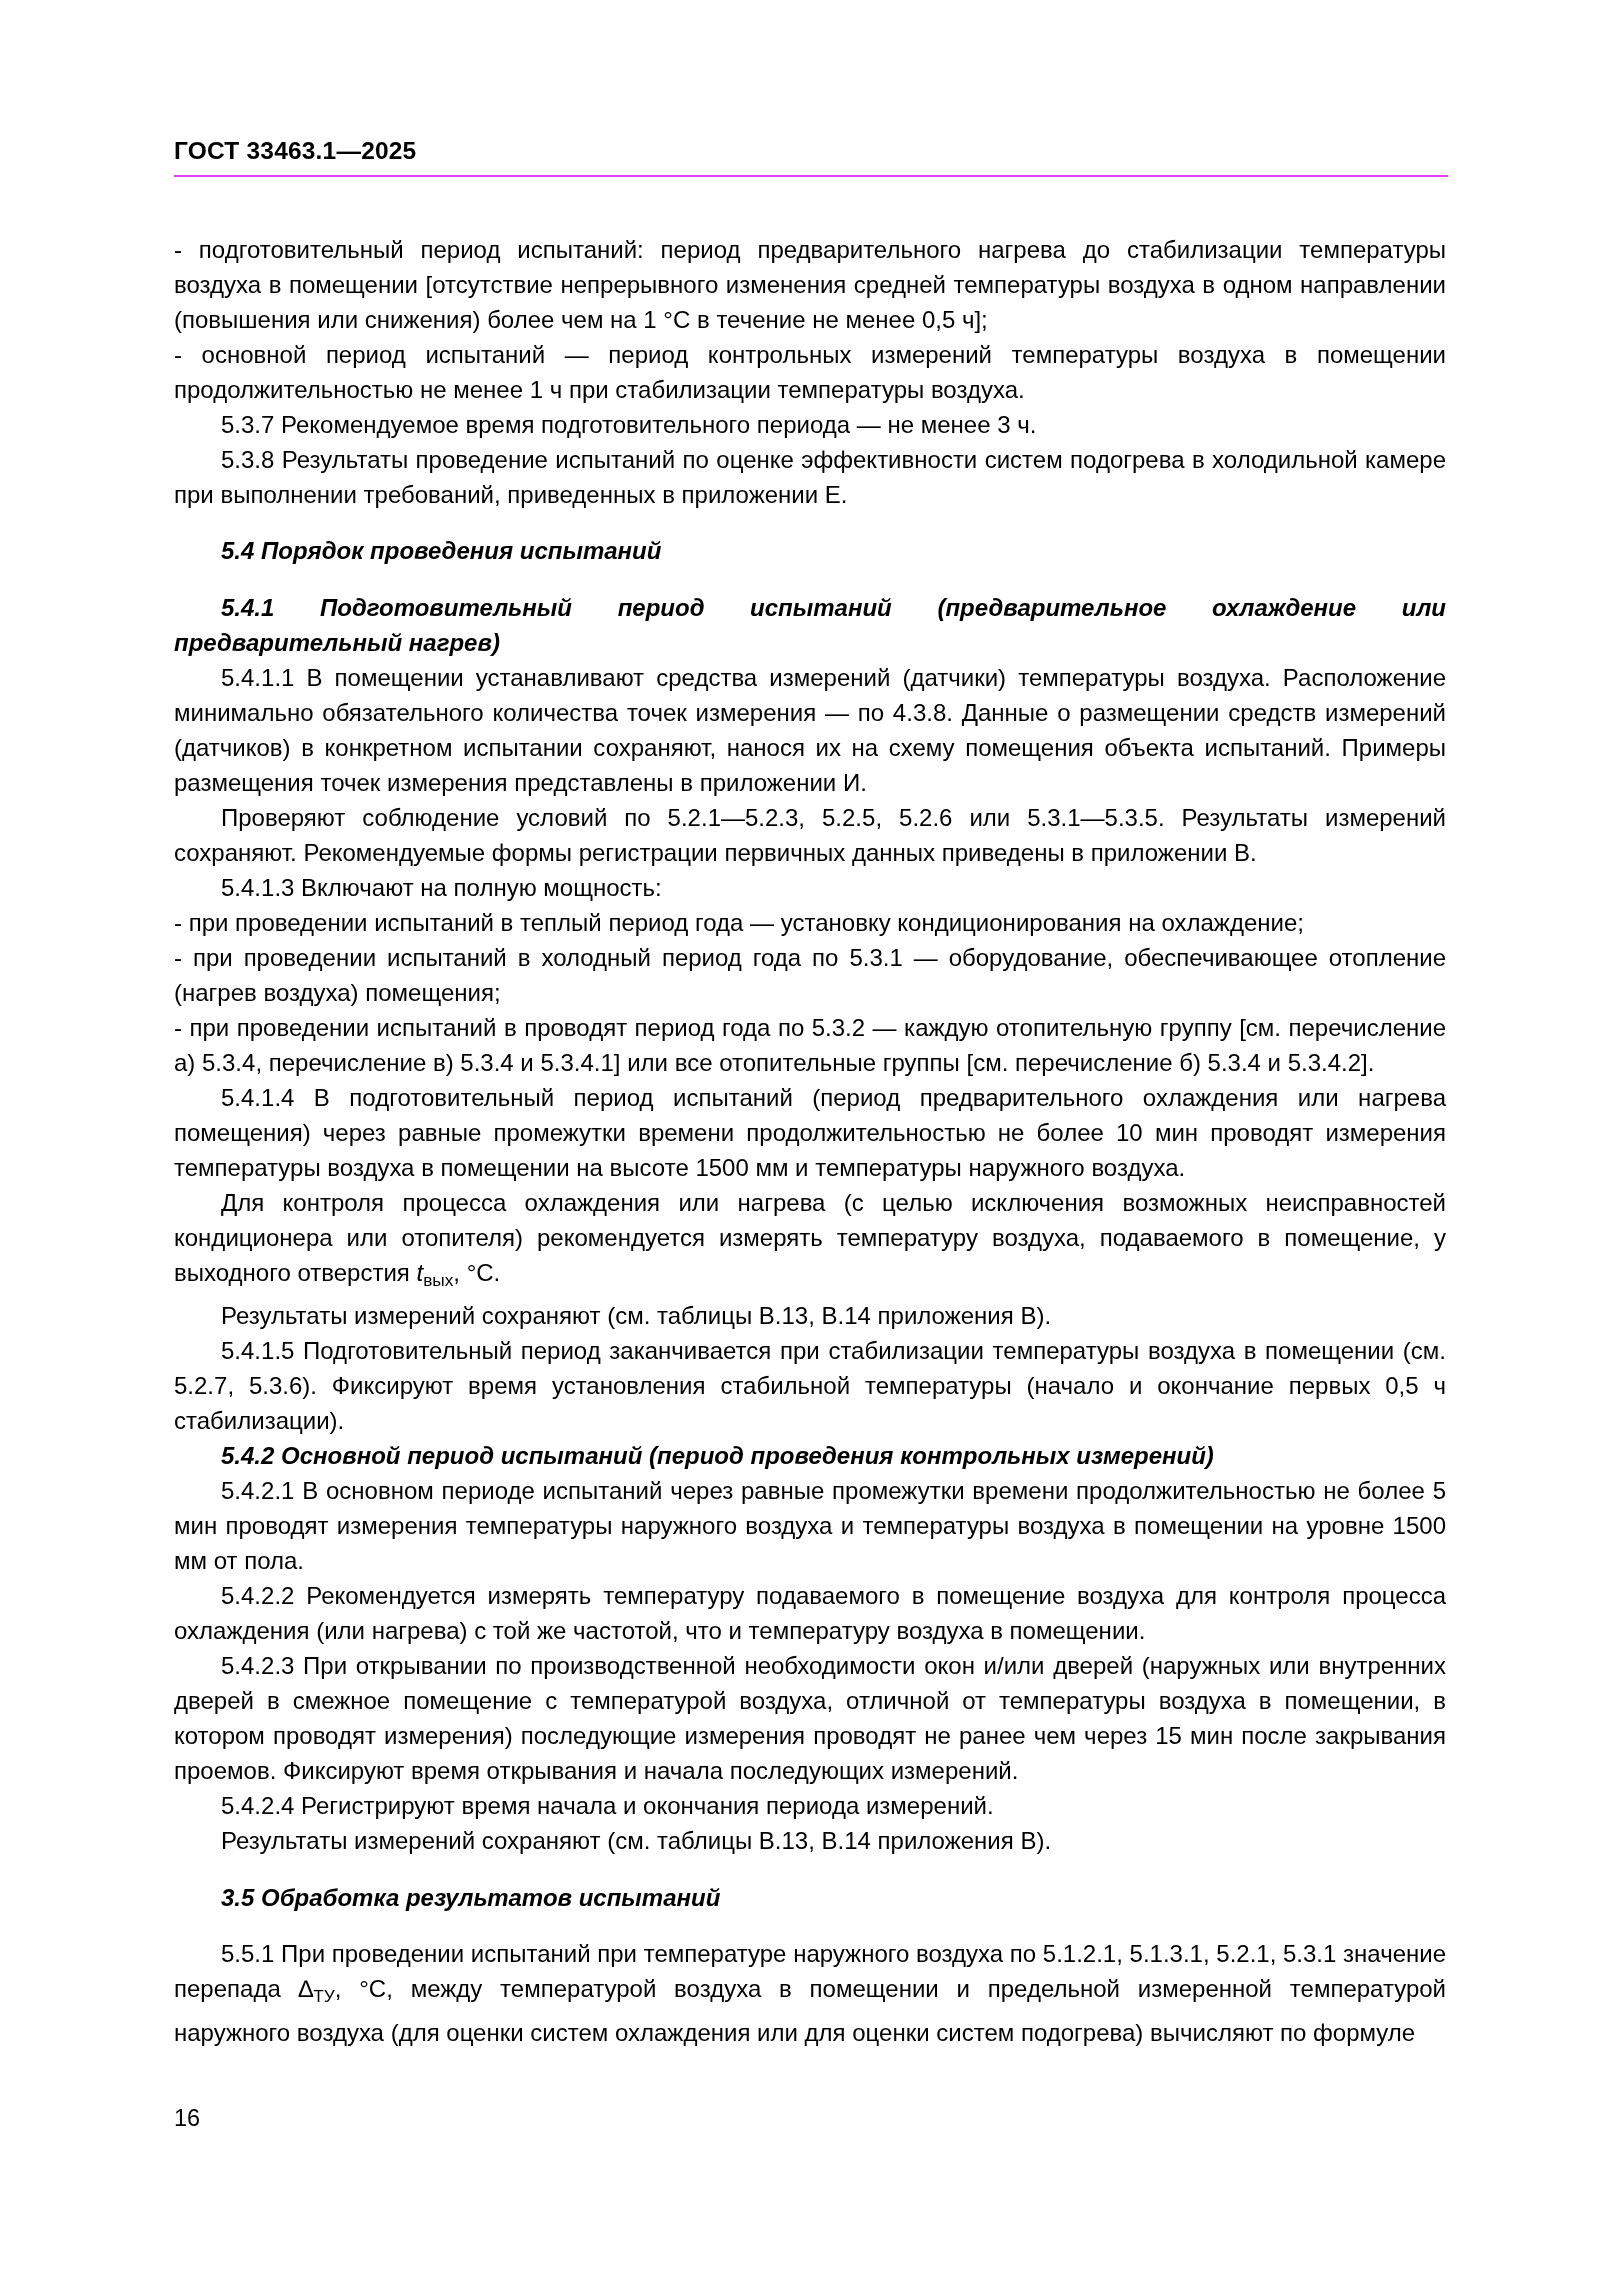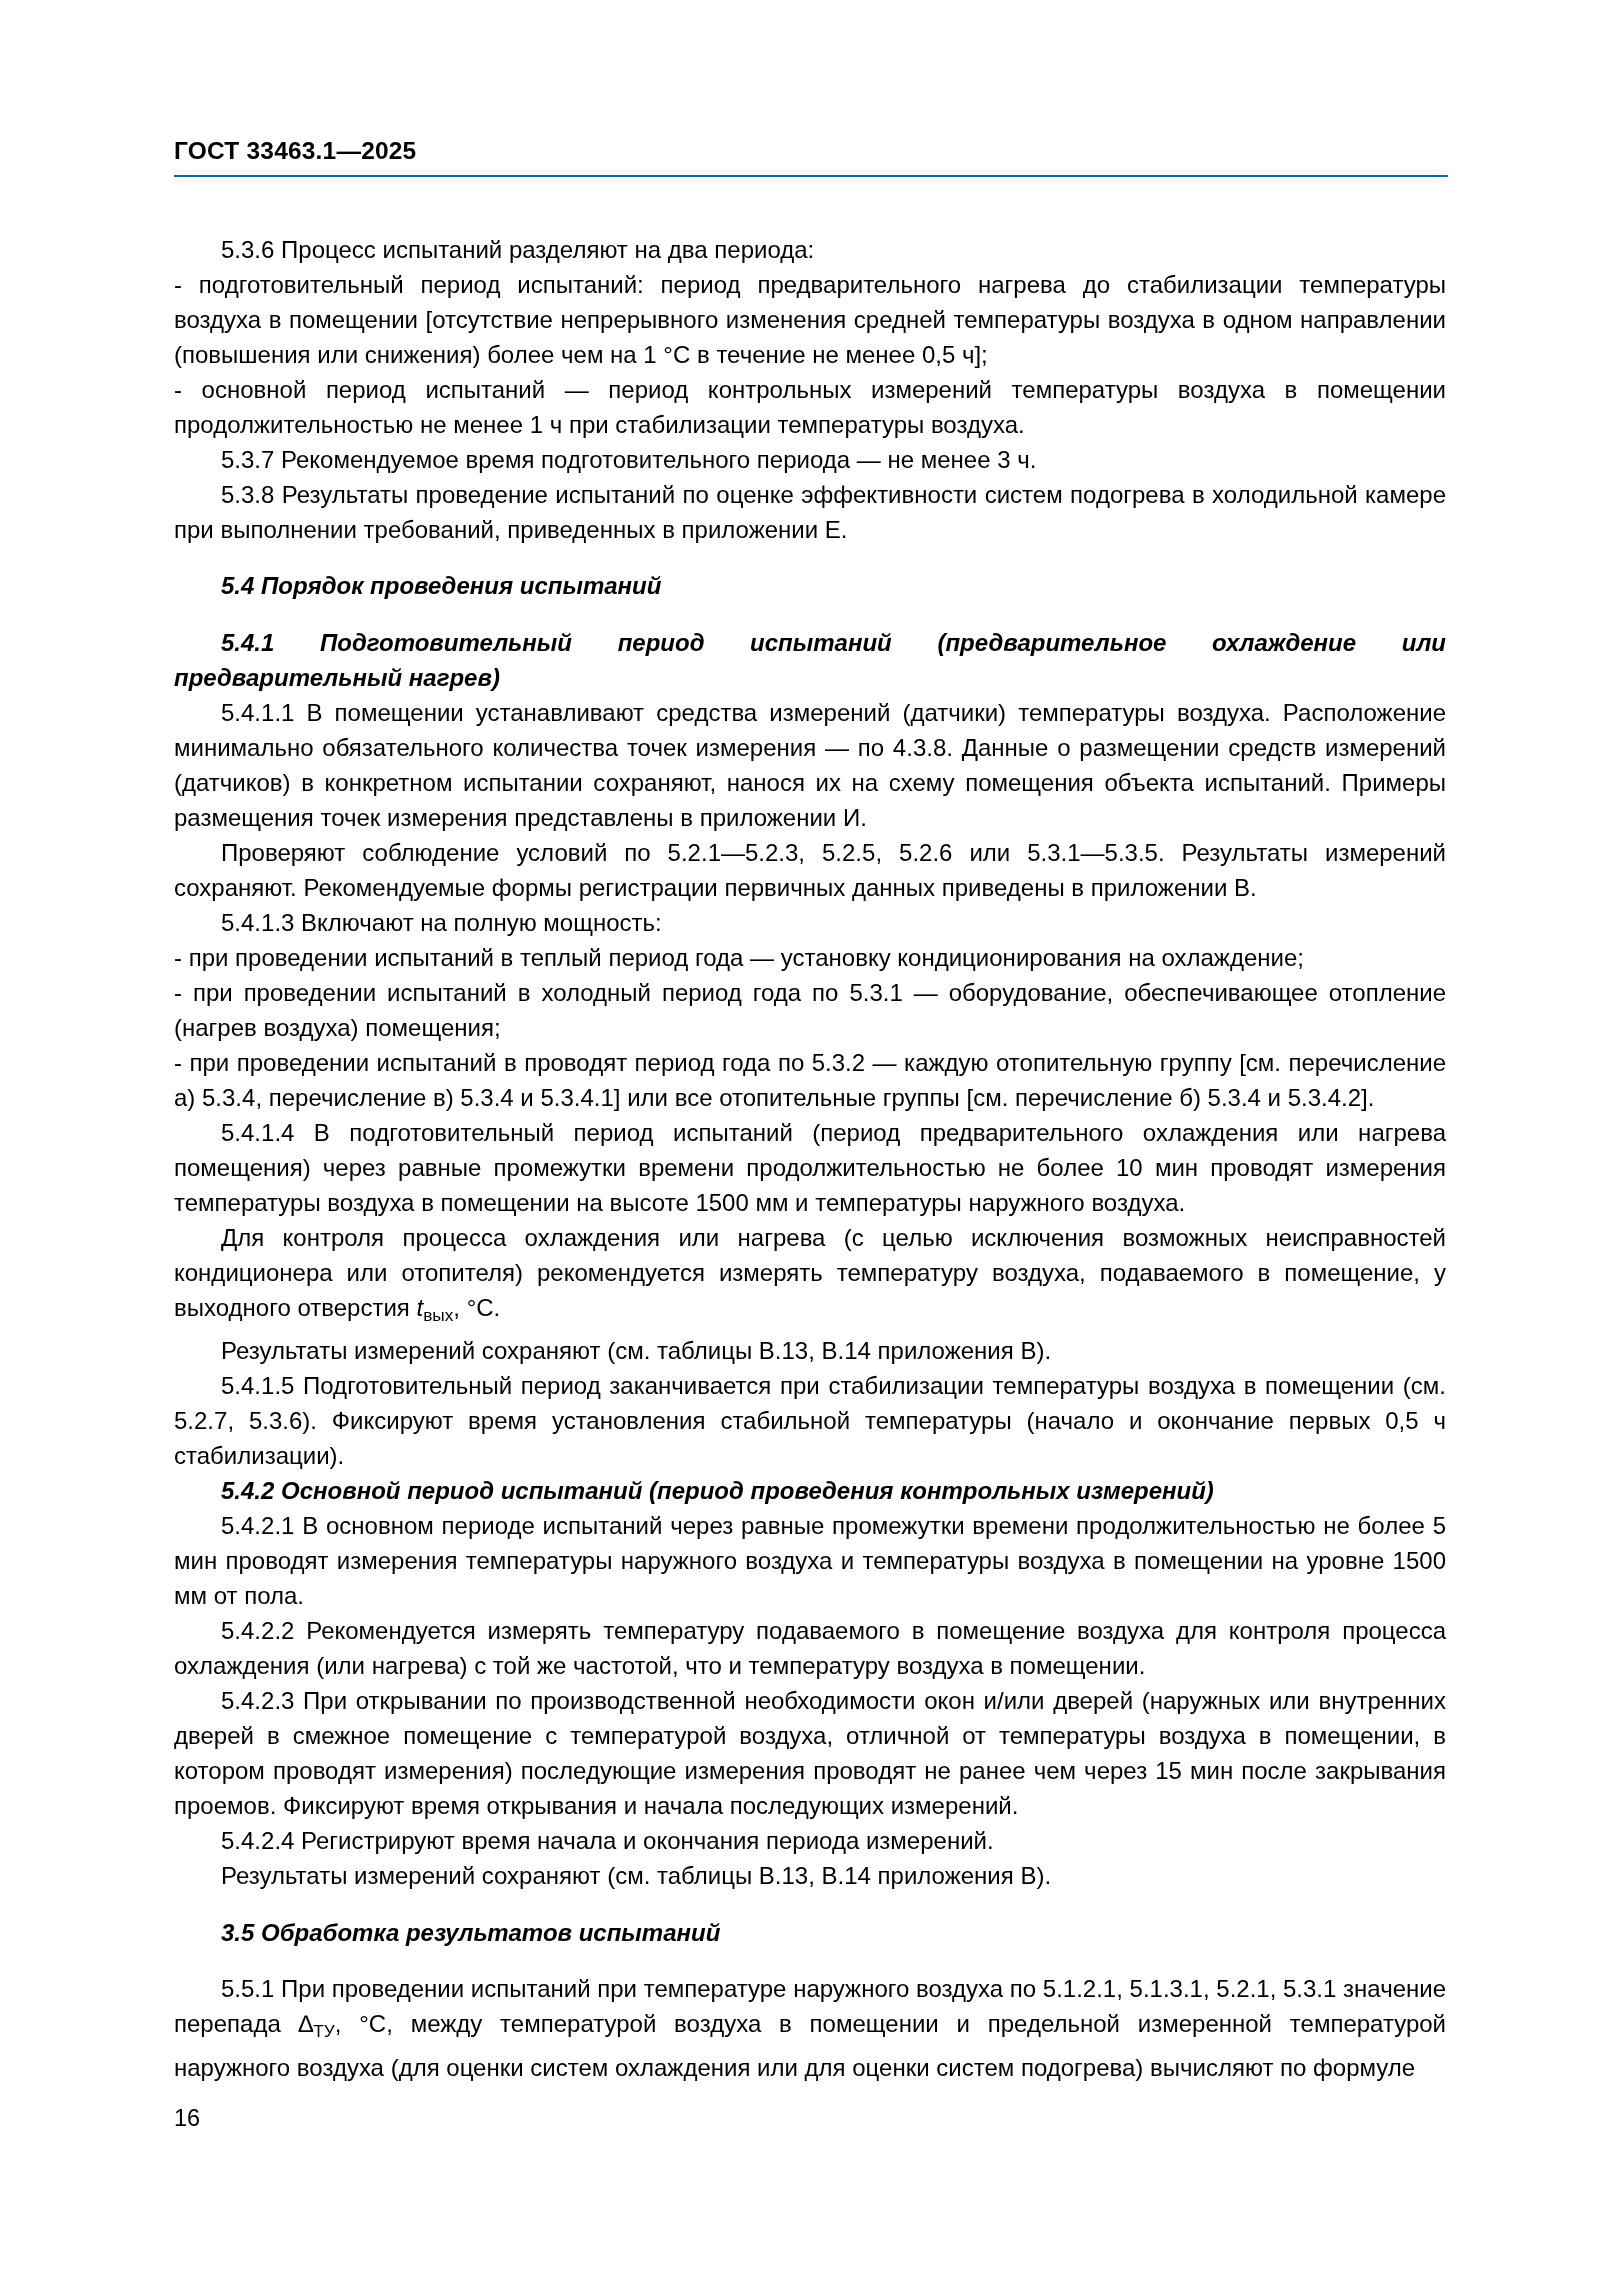--- a/index.html
+++ b/index.html
@@ -24,21 +24,21 @@
     left: 174px;
     top: 137px;
     width: 1272px;
   }
   .doc-header {
     font-size: 24.5px;
     font-weight: bold;
     letter-spacing: 0.2px;
     margin: 0 0 55px 0;
     padding-bottom: 9.8px;
-    border-bottom: 2px solid #0369a1;
+    border-bottom: 2px solid #d946ef;
     width: 1274px;
   }
   p {
     margin: 0;
     font-size: 24px;
     line-height: 35px;
     text-align: justify;
     text-justify: inter-word;
     hyphens: manual;
   }
@@ -71,21 +71,20 @@
 </style>
 </head>
 <body>
 
 <div class="page">
 
   <div class="content">
 
     <div class="doc-header">ГОСТ 33463.1—2025</div>
 
-    <p class="ind">5.3.6 Процесс испытаний разделяют на два периода:</p>
     <p class="noind">- подготовительный период испытаний: период предварительного нагрева до стабилизации температуры воздуха в помещении [отсутствие непрерывного изменения средней температуры воздуха в одном направлении (повышения или снижения) более чем на 1 °C в течение не менее 0,5 ч];</p>
     <p class="noind">- основной период испытаний — период контрольных измерений температуры воздуха в помещении продолжительностью не менее 1 ч при стабилизации температуры воздуха.</p>
     <p class="ind">5.3.7 Рекомендуемое время подготовительного периода — не менее 3 ч.</p>
     <p class="ind">5.3.8 Результаты проведение испытаний по оценке эффективности систем  подогрева в холодильной камере при выполнении требований, приведенных в приложении Е.</p>
 
     <div class="gap-lg"></div>
     <p class="head">5.4 Порядок проведения испытаний</p>
     <div class="gap-lg"></div>
     <p class="head">5.4.1 Подготовительный период испытаний (предварительное охлаждение или предварительный нагрев)</p>
 

